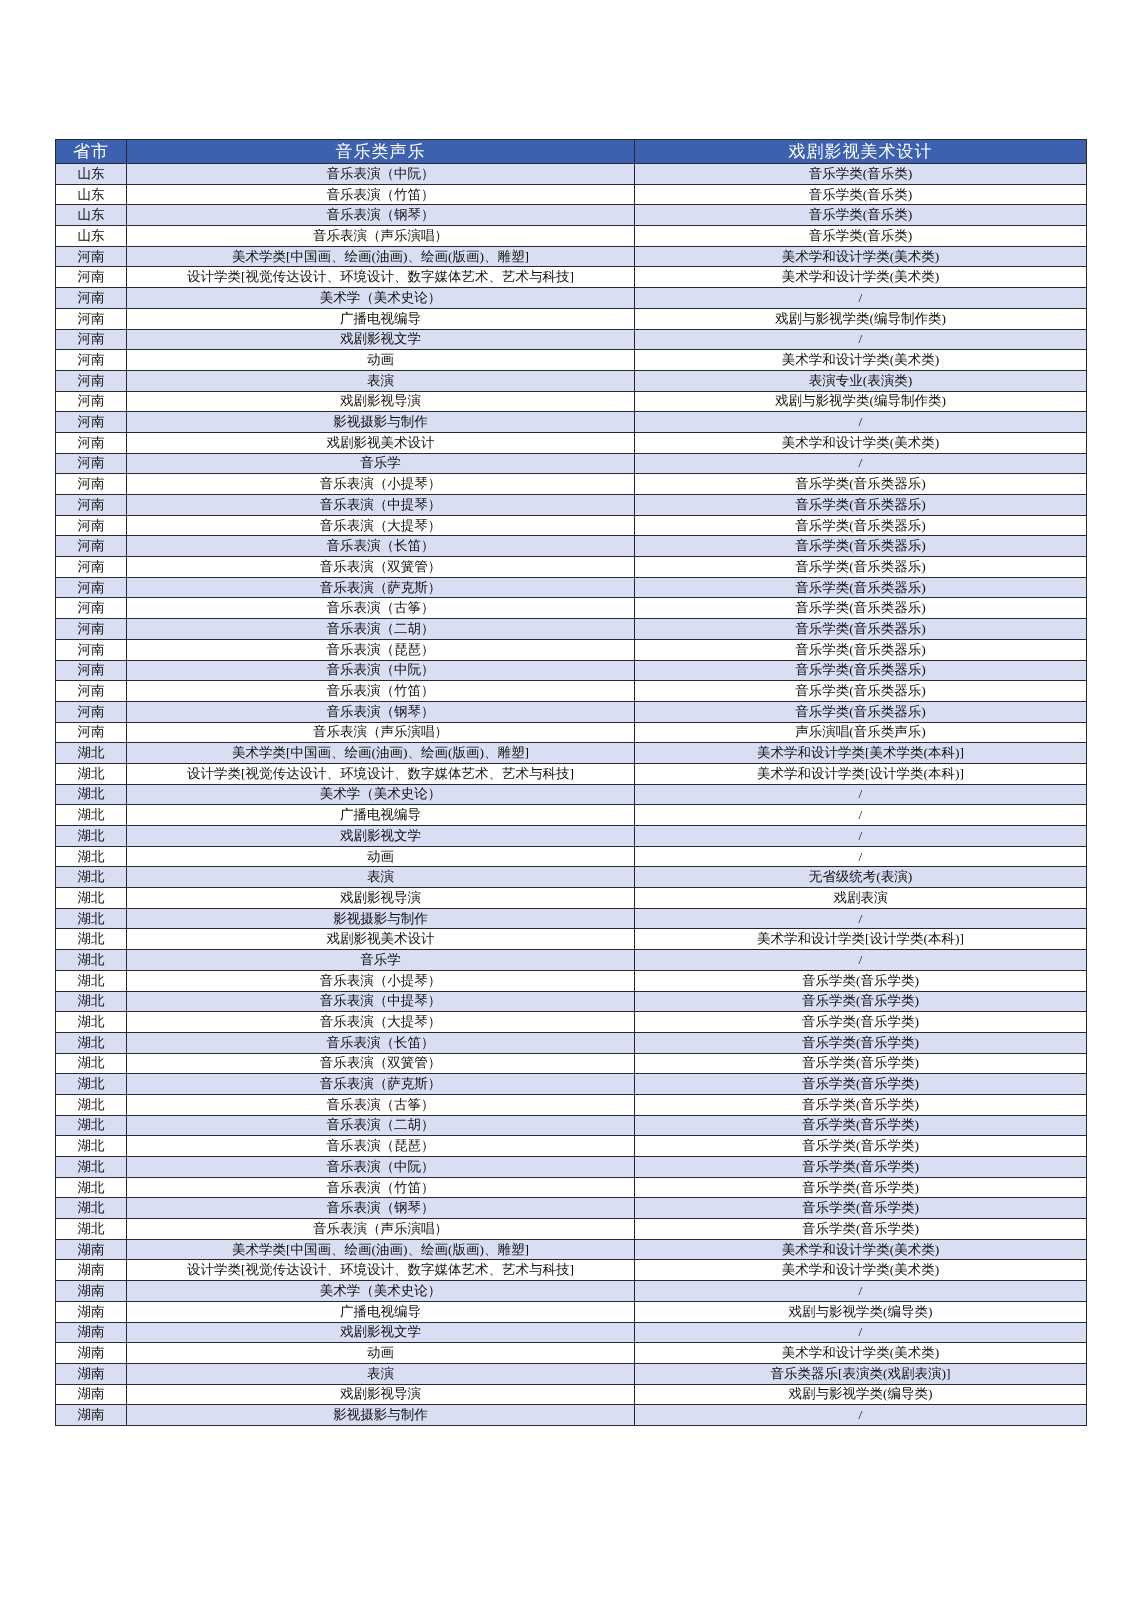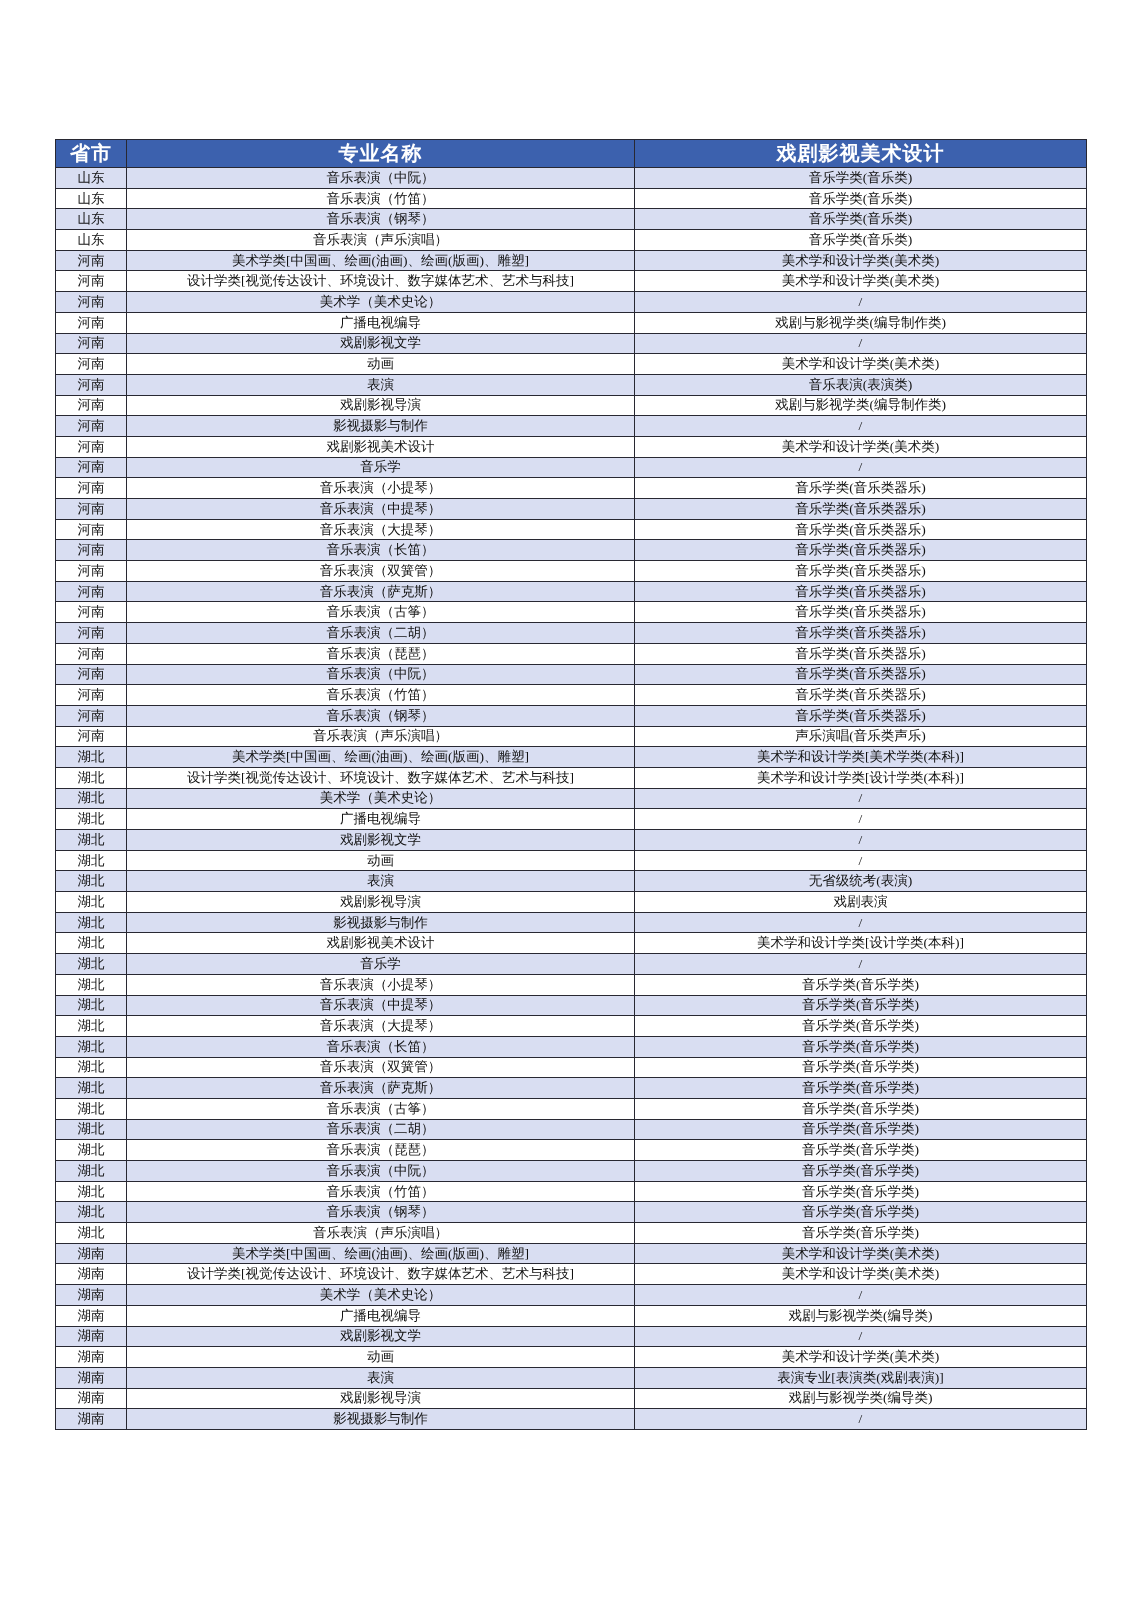--- a/index.html
+++ b/index.html
@@ -28,39 +28,39 @@
   .data-table th,.data-table td{
     border:1.5px solid var(--border-color);
     text-align:center;vertical-align:middle;
     height:19.7px;padding:0 3px;
     overflow:hidden;white-space:nowrap;
     background:var(--row-bg);
   }
   .data-table thead th{
     background:var(--header-bg);color:var(--header-fg);
     font-family:"Liberation Sans","DejaVu Sans",sans-serif;
-    font-weight:bold;font-size:20px;height:19px;
+    font-weight:normal;font-size:17px;height:19px;
     letter-spacing:1px;
   }
   .data-table tbody tr:nth-child(odd) td{background:var(--stripe-bg);}
 </style>
 </head>
 <body>
 
 <div class="page">
   <table class="data-table">
     <colgroup>
       <col class="c-province">
       <col class="c-major">
       <col class="c-category">
     </colgroup>
     <thead>
       <tr>
         <th>省市</th>
-        <th>专业名称</th>
+        <th>音乐类声乐</th>
         <th>戏剧影视美术设计</th>
       </tr>
     </thead>
     <tbody id="table-body">
         <tr>
           <td>山东</td>
           <td>音乐表演（中阮）</td>
           <td>音乐学类(音乐类)</td>
         </tr>
         <tr>
@@ -104,21 +104,21 @@
           <td>/</td>
         </tr>
         <tr>
           <td>河南</td>
           <td>动画</td>
           <td>美术学和设计学类(美术类)</td>
         </tr>
         <tr>
           <td>河南</td>
           <td>表演</td>
-          <td>音乐表演(表演类)</td>
+          <td>表演专业(表演类)</td>
         </tr>
         <tr>
           <td>河南</td>
           <td>戏剧影视导演</td>
           <td>戏剧与影视学类(编导制作类)</td>
         </tr>
         <tr>
           <td>河南</td>
           <td>影视摄影与制作</td>
           <td>/</td>
@@ -344,21 +344,21 @@
           <td>/</td>
         </tr>
         <tr>
           <td>湖南</td>
           <td>动画</td>
           <td>美术学和设计学类(美术类)</td>
         </tr>
         <tr>
           <td>湖南</td>
           <td>表演</td>
-          <td>表演专业[表演类(戏剧表演)]</td>
+          <td>音乐类器乐[表演类(戏剧表演)]</td>
         </tr>
         <tr>
           <td>湖南</td>
           <td>戏剧影视导演</td>
           <td>戏剧与影视学类(编导类)</td>
         </tr>
         <tr>
           <td>湖南</td>
           <td>影视摄影与制作</td>
           <td>/</td>

